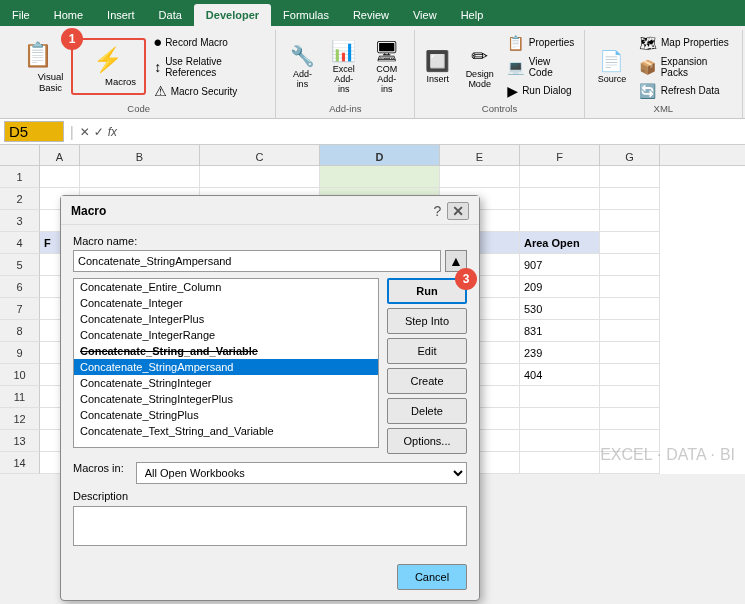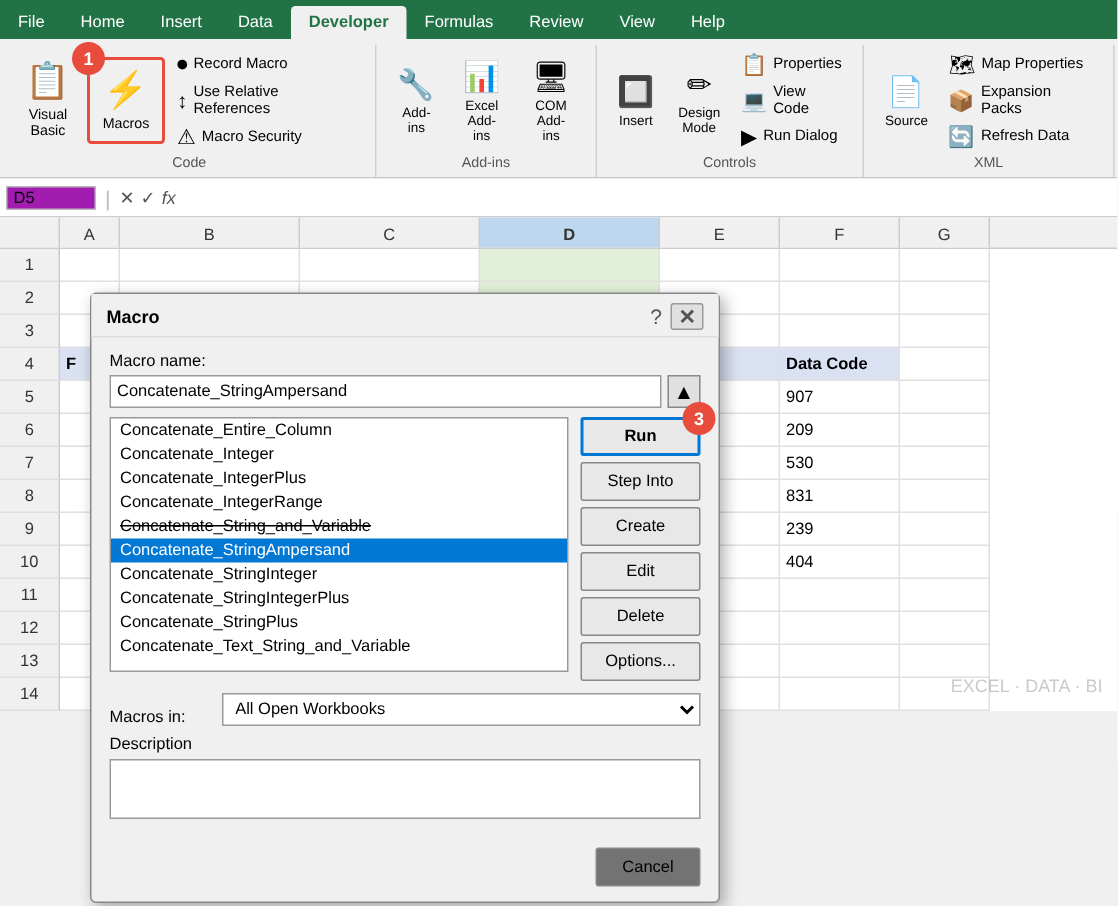--- a/index.html
+++ b/index.html
@@ -48,21 +48,21 @@
     .ribbon-btn-large {
       display: flex;
       flex-direction: column;
       align-items: center;
       padding: 4px 6px;
       cursor: pointer;
       border-radius: 3px;
       min-width: 44px;
     }
     .ribbon-btn-large .icon { font-size: 24px; }
-    .ribbon-btn-large .label { font-size: 9.5px; text-align: center; margin-top: 2px; }
+    .ribbon-btn-large .label { font-size: 9.5px; text-align: center; margin-top: 2px; margin-left: 24px; }
     .ribbon-btn-small {
       display: flex;
       align-items: center;
       gap: 4px;
       padding: 2px 4px;
       cursor: pointer;
       border-radius: 2px;
       font-size: 10px;
     }
     .ribbon-btn-small .icon { font-size: 14px; }
@@ -94,23 +94,23 @@
       align-items: center;
       background: #fff;
       border-bottom: 1px solid #ccc;
       padding: 2px 4px;
       gap: 4px;
       height: 26px;
     }
     .cell-ref {
       width: 60px;
       border: 1px solid #bbb;
-      font-size: 11px;
+      font-size: 15px;
       padding: 1px 4px;
-      background: #a21caf;
+      background: #eab308;
     }
     .formula-divider { color: #bbb; font-size: 14px; margin: 0 2px; }
     .formula-fx { color: #555; font-style: italic; font-size: 12px; }
     .formula-input {
       flex: 1;
       border: none;
       outline: none;
       font-size: 11px;
       background: #fff;
     }
@@ -253,21 +253,21 @@
       height: 170px;
       overflow-y: scroll;
       font-size: 11px;
     }
     .macro-list-item {
       padding: 2px 6px;
       cursor: pointer;
       white-space: nowrap;
     }
     .macro-list-item.selected { background: #0078d4; color: #fff; }
-    .macro-list-item.strikethrough { text-decoration: line-through; }
+    .macro-list-item.strikethrough { text-decoration: line-through; font-weight: bold; }
     .macro-btn-col {
       display: flex;
       flex-direction: column;
       gap: 4px;
       min-width: 80px;
     }
     .macro-action-btn {
       width: 80px;
       height: 26px;
       border: 1px solid #888;
@@ -281,22 +281,22 @@
       border-radius: 2px;
     }
     .macro-action-btn.primary {
       background: #e8e8e8;
       border: 2px solid #0078d4;
       font-weight: bold;
     }
     .macro-run-wrapper { position: relative; }
     .macros-in-row {
       display: flex;
-      align-items: flex-end;
-      gap: 24px;
+      align-items: flex-start;
+      gap: 12px;
       margin-bottom: 6px;
     }
     .macros-in-label { font-size: 11px; }
     .macros-in-select {
       flex: 1;
       border: 1px solid #999;
       font-size: 11px;
       padding: 2px 4px;
       height: 22px;
       background: #fff;
@@ -313,21 +313,21 @@
     }
     .dialog-footer {
       display: flex;
       justify-content: flex-end;
       padding: 6px 12px 10px 12px;
     }
     .cancel-btn {
       width: 70px;
       height: 26px;
       border: 1px solid #888;
-      background: #737373;
+      background: #7dd3fc;
       cursor: pointer;
       font-size: 11px;
       border-radius: 2px;
     }
 
     
     .badge-circle {
       width: 22px;
       height: 22px;
       border-radius: 50%;
@@ -339,21 +339,21 @@
       align-items: center;
       justify-content: center;
       position: absolute;
     }
 
     
     .watermark {
       position: absolute;
       bottom: 10px;
       right: 10px;
-      font-size: 12px;
+      font-size: 16px;
       color: rgba(150,150,150,0.5);
     }
   </style>
 </head>
 <body>
 
 <div>
 
   <div class="ribbon-tabs">
     <div class="ribbon-tab">File</div>
@@ -537,21 +537,21 @@
       <div class="cell col-g"></div>
     </div>
 
     <div class="sheet-row">
       <div class="row-header">4</div>
       <div class="cell col-a header-row">F</div>
       <div class="cell col-b"></div>
       <div class="cell col-c"></div>
       <div class="cell col-d"></div>
       <div class="cell col-e header-row">Code</div>
-      <div class="cell col-f header-row">Data Code</div>
+      <div class="cell col-f header-row">Area Open</div>
       <div class="cell col-g"></div>
     </div>
 
     <div class="sheet-row">
       <div class="row-header">5</div>
       <div class="cell col-a"></div>
       <div class="cell col-b"></div>
       <div class="cell col-c"></div>
       <div class="cell col-d selected"></div>
       <div class="cell col-e"></div>
@@ -690,22 +690,22 @@
           <div class="macro-list-item">Concatenate_StringPlus</div>
           <div class="macro-list-item">Concatenate_Text_String_and_Variable</div>
 
         </div>
         <div class="macro-btn-col">
           <div class="macro-run-wrapper" style="position:relative;">
             <button class="macro-action-btn primary">Run</button>
             <div class="badge-circle" style="top:-10px;right:-10px;">3</div>
           </div>
           <button class="macro-action-btn">Step Into</button>
+          <button class="macro-action-btn">Edit</button>
           <button class="macro-action-btn">Create</button>
-          <button class="macro-action-btn">Edit</button>
           <button class="macro-action-btn">Delete</button>
           <button class="macro-action-btn">Options...</button>
         </div>
       </div>
 
       
       <div class="macros-in-row">
         <span class="macros-in-label">Macros in:</span>
         <select class="macros-in-select">
           <option>All Open Workbooks</option>

